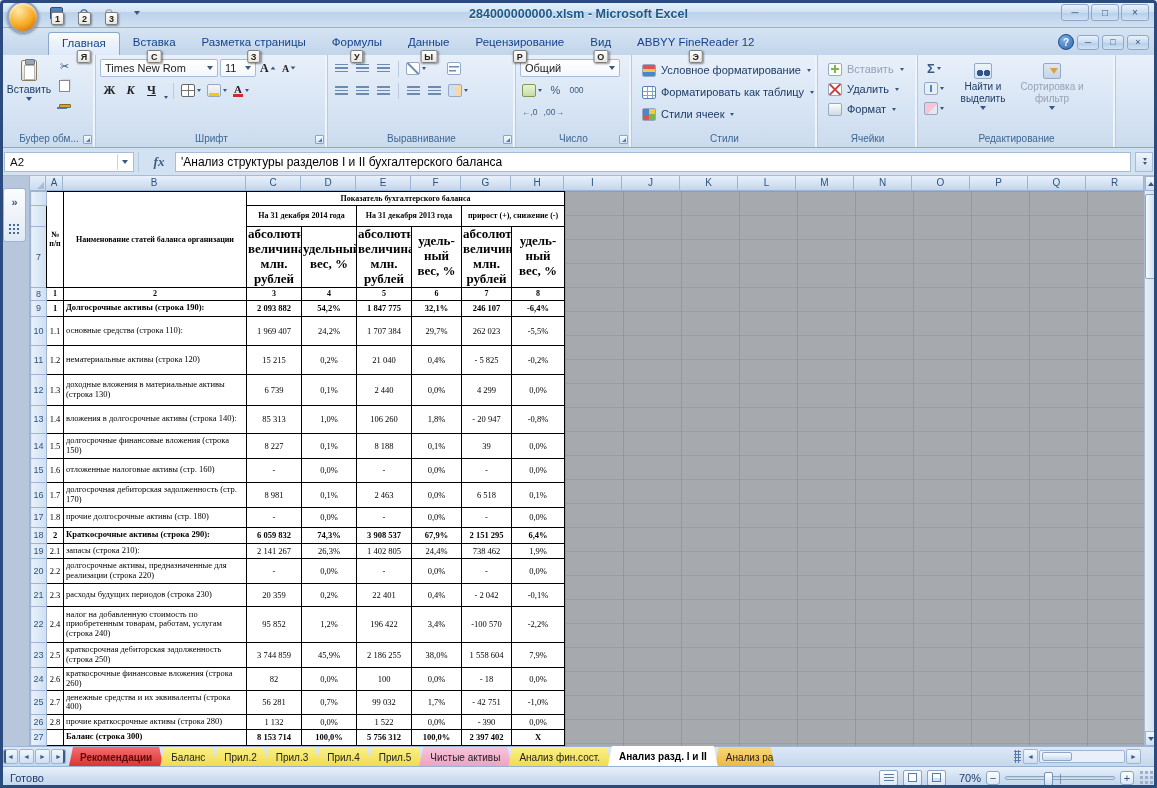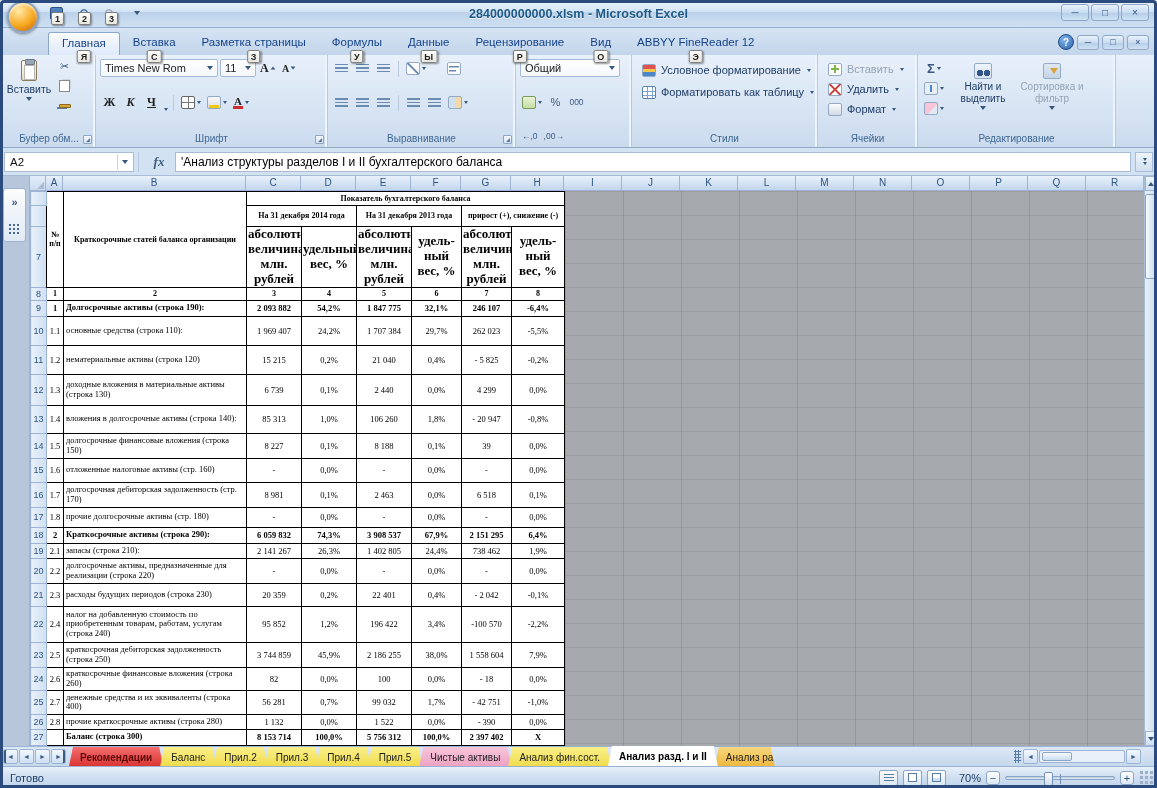--- a/index.html
+++ b/index.html
@@ -52,21 +52,21 @@
     background:linear-gradient(#e8f0fa,#d8e5f4 55%,#cbdbee);border-bottom:1px solid #8fa8c8;
     display:flex;padding-left:3px;z-index:5;}
   .rgroup{position:relative;height:100%;border-right:1px solid #b9cade;box-shadow:inset -2px 0 0 #eef4fb;
     display:flex;flex-direction:column;flex:0 0 auto;}
   .rgroup-content{flex:1;padding:4px 4px 0 4px;position:relative;}
   .rgroup-label{height:16px;font-size:10px;color:#3e6792;text-align:center;position:relative;line-height:15px;}
   .launcher{position:absolute;right:3px;bottom:3px;width:9px;height:9px;border:1px solid #8aa5c5;
     background:linear-gradient(#f4f8fc,#d8e4f1);border-radius:1px;}
   .launcher::after{content:"";position:absolute;right:1px;bottom:1px;width:0;height:0;
     border-left:4px solid transparent;border-bottom:4px solid #5a7ba3;}
-  .rrow{display:flex;align-items:flex-end;gap:2px;margin-bottom:16px;}
+  .rrow{display:flex;align-items:flex-end;gap:2px;margin-bottom:4px;}
   .cdn{width:0;height:0;border-left:3px solid transparent;border-right:3px solid transparent;
     border-top:4px solid #39587e;display:inline-block;flex:0 0 auto;}
   .cdn.mini{border-left-width:2.5px;border-right-width:2.5px;border-top-width:3.5px;margin-left:1px;}
   .tri-up{width:0;height:0;border-left:3px solid transparent;border-right:3px solid transparent;
     border-bottom:4px solid #39587e;display:inline-block;}
   .tri-up.tiny,.tri-down.tiny{transform:scale(.8);}
   .tri-down{width:0;height:0;border-left:3px solid transparent;border-right:3px solid transparent;
     border-top:4px solid #39587e;display:inline-block;}
   .combo{background:linear-gradient(#fff,#f3f7fb);border:1px solid #a5bcd8;height:18px;font-size:11px;color:#222;
     display:inline-flex;align-items:center;padding:0 4px;border-radius:2px;white-space:nowrap;overflow:hidden;}
@@ -438,20 +438,25 @@
       <div class="stylebtn">
         <span class="chip cf"></span>
         <span>Условное форматирование</span>
         <span class="cdn mini"></span>
       </div>
       <div class="stylebtn">
         <span class="chip tbl"></span>
         <span>Форматировать как таблицу</span>
         <span class="cdn mini"></span>
       </div>
+      <div class="stylebtn">
+        <span class="chip cs"></span>
+        <span>Стили ячеек</span>
+        <span class="cdn mini"></span>
+      </div>
     </div>
     <div class="rgroup-label"><span>Стили</span></div>
   </div>
 
   <div class="rgroup" style="width:100px">
     <div class="rgroup-content">
       <div class="stylebtn rowbtn">
         <span class="chip ins"></span>
         <span class="dim">Вставить</span>
         <span class="cdn mini"></span>
@@ -560,21 +565,21 @@
         <col style="width: 55px;">
         <col style="width: 55px;">
         <col style="width: 50px;">
         <col style="width: 50px;">
         <col style="width: 53px;">
       </colgroup>
     <tbody id="sheet-tbody">
       <tr class="hrow" style="height:14px">
         <th class="rowhdr"></th>
         <td class="acell" rowspan="3">№ п/п</td>
-        <td class="bcell" rowspan="3">Краткосрочные статей баланса организации</td>
+        <td class="bcell" rowspan="3">Наименование статей баланса организации</td>
         <td class="title-cell" colspan="6">Показатель бухгалтерского баланса</td>
       </tr>
       <tr class="hrow" style="height:21px">
         <th class="rowhdr"></th>
         <td colspan="2">На 31 декабря 2014 года</td>
         <td colspan="2">На 31 декабря 2013 года</td>
         <td colspan="2">прирост (+), снижение (-)</td>
       </tr>
       <tr class="hrow sub" style="height:34px">
         <th class="rowhdr">7</th>

